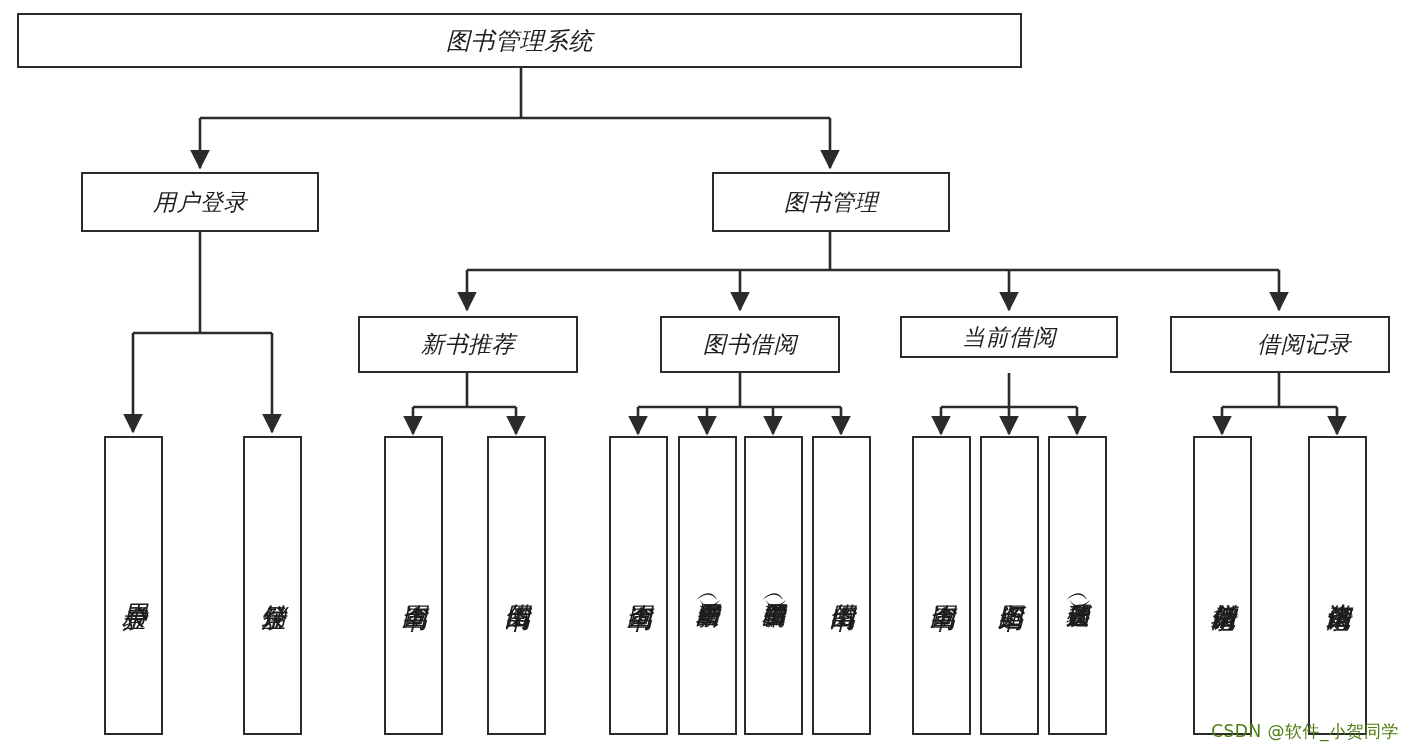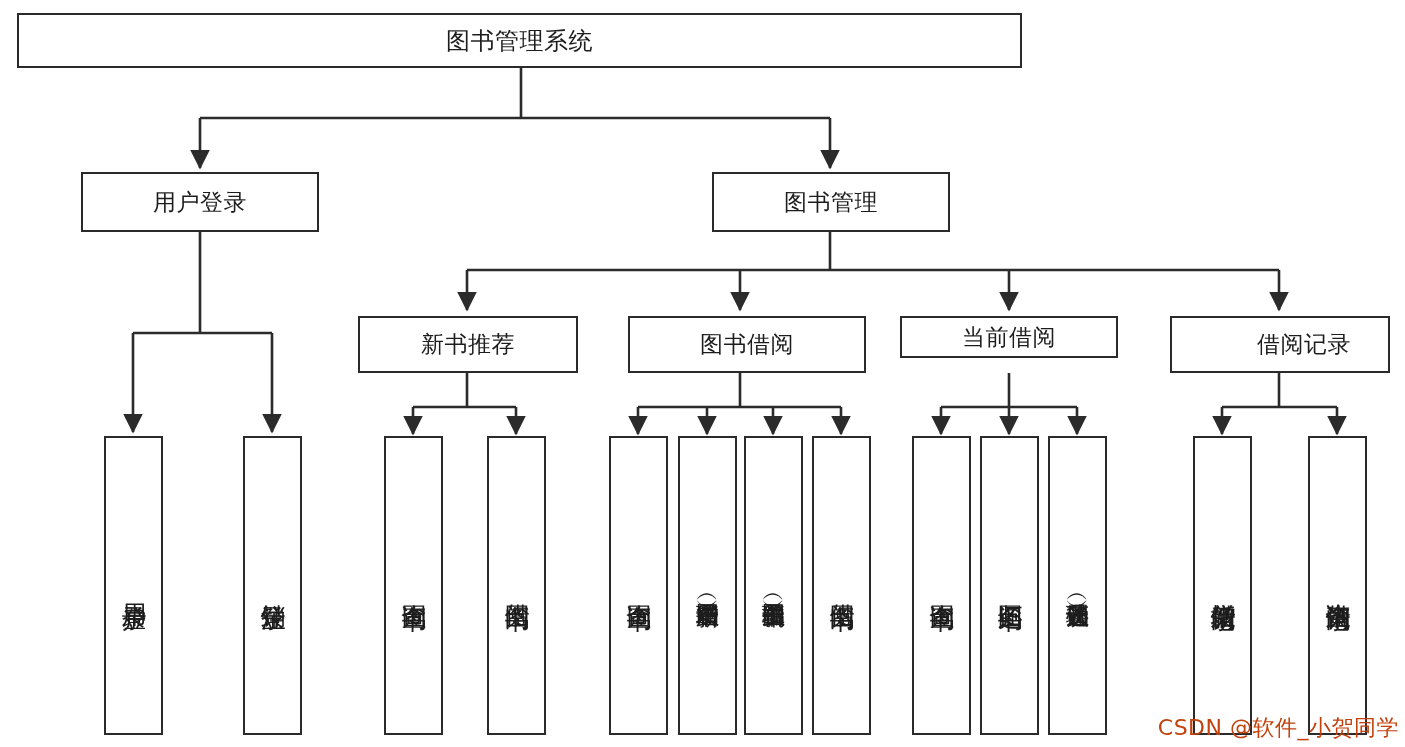--- a/index.html
+++ b/index.html
@@ -32,20 +32,21 @@
     display: flex;
     align-items: center;
     justify-content: center;
     color: #1d1d1d;
   }
   .node .lbl {
     display: block;
     text-align: left;
     line-height: 1.0;
     white-space: nowrap;
+    font-style: italic;
   }
   
   .node.h .lbl {
     font-size: 23px;
     letter-spacing: 0.5px;
   }
   .node.root .lbl { font-size: 24px; }
   
   .node.v {
     align-items: center;
@@ -61,22 +62,22 @@
   }
   .node.v.tight .lbl {
     font-size: 23px;
     letter-spacing: 0px;
     line-height: 1.0;
   }
   .watermark {
     position: absolute;
     right: 6px;
     bottom: 4px;
-    font-size: 22px;
-    color: #c2410c;
+    font-size: 17px;
+    color: #4d7c0f;
     white-space: nowrap;
     letter-spacing: 0.5px;
   }
 </style>
 </head>
 <body>
 
 <div id="canvas">
 
   <svg class="wires" viewBox="0 0 1405 747" xmlns="http://www.w3.org/2000/svg">
@@ -136,21 +137,21 @@
   <div class="node h" style="left:81px; top:172px; width:238px; height:60px;">
     <span class="lbl">用户登录</span>
   </div>
   <div class="node h" style="left:712px; top:172px; width:238px; height:60px;">
     <span class="lbl">图书管理</span>
   </div>
 
   <div class="node h" style="left:358px; top:316px; width:220px; height:57px;">
     <span class="lbl">新书推荐</span>
   </div>
-  <div class="node h" style="left:628px; top:316px; width:238px; height:57px;">
+  <div class="node h" style="left:660px; top:316px; width:180px; height:57px;">
     <span class="lbl">图书借阅</span>
   </div>
   <div class="node h" style="left:900px; top:316px; width:218px; height:42px;">
     <span class="lbl">当前借阅</span>
   </div>
   <div class="node h" style="left:1170px; top:316px; width:220px; height:57px;padding-left:48px;">
     <span class="lbl">借阅记录</span>
   </div>
 
   <div class="node v" style="left:104px; top:436px; width:59px; height:299px;">

